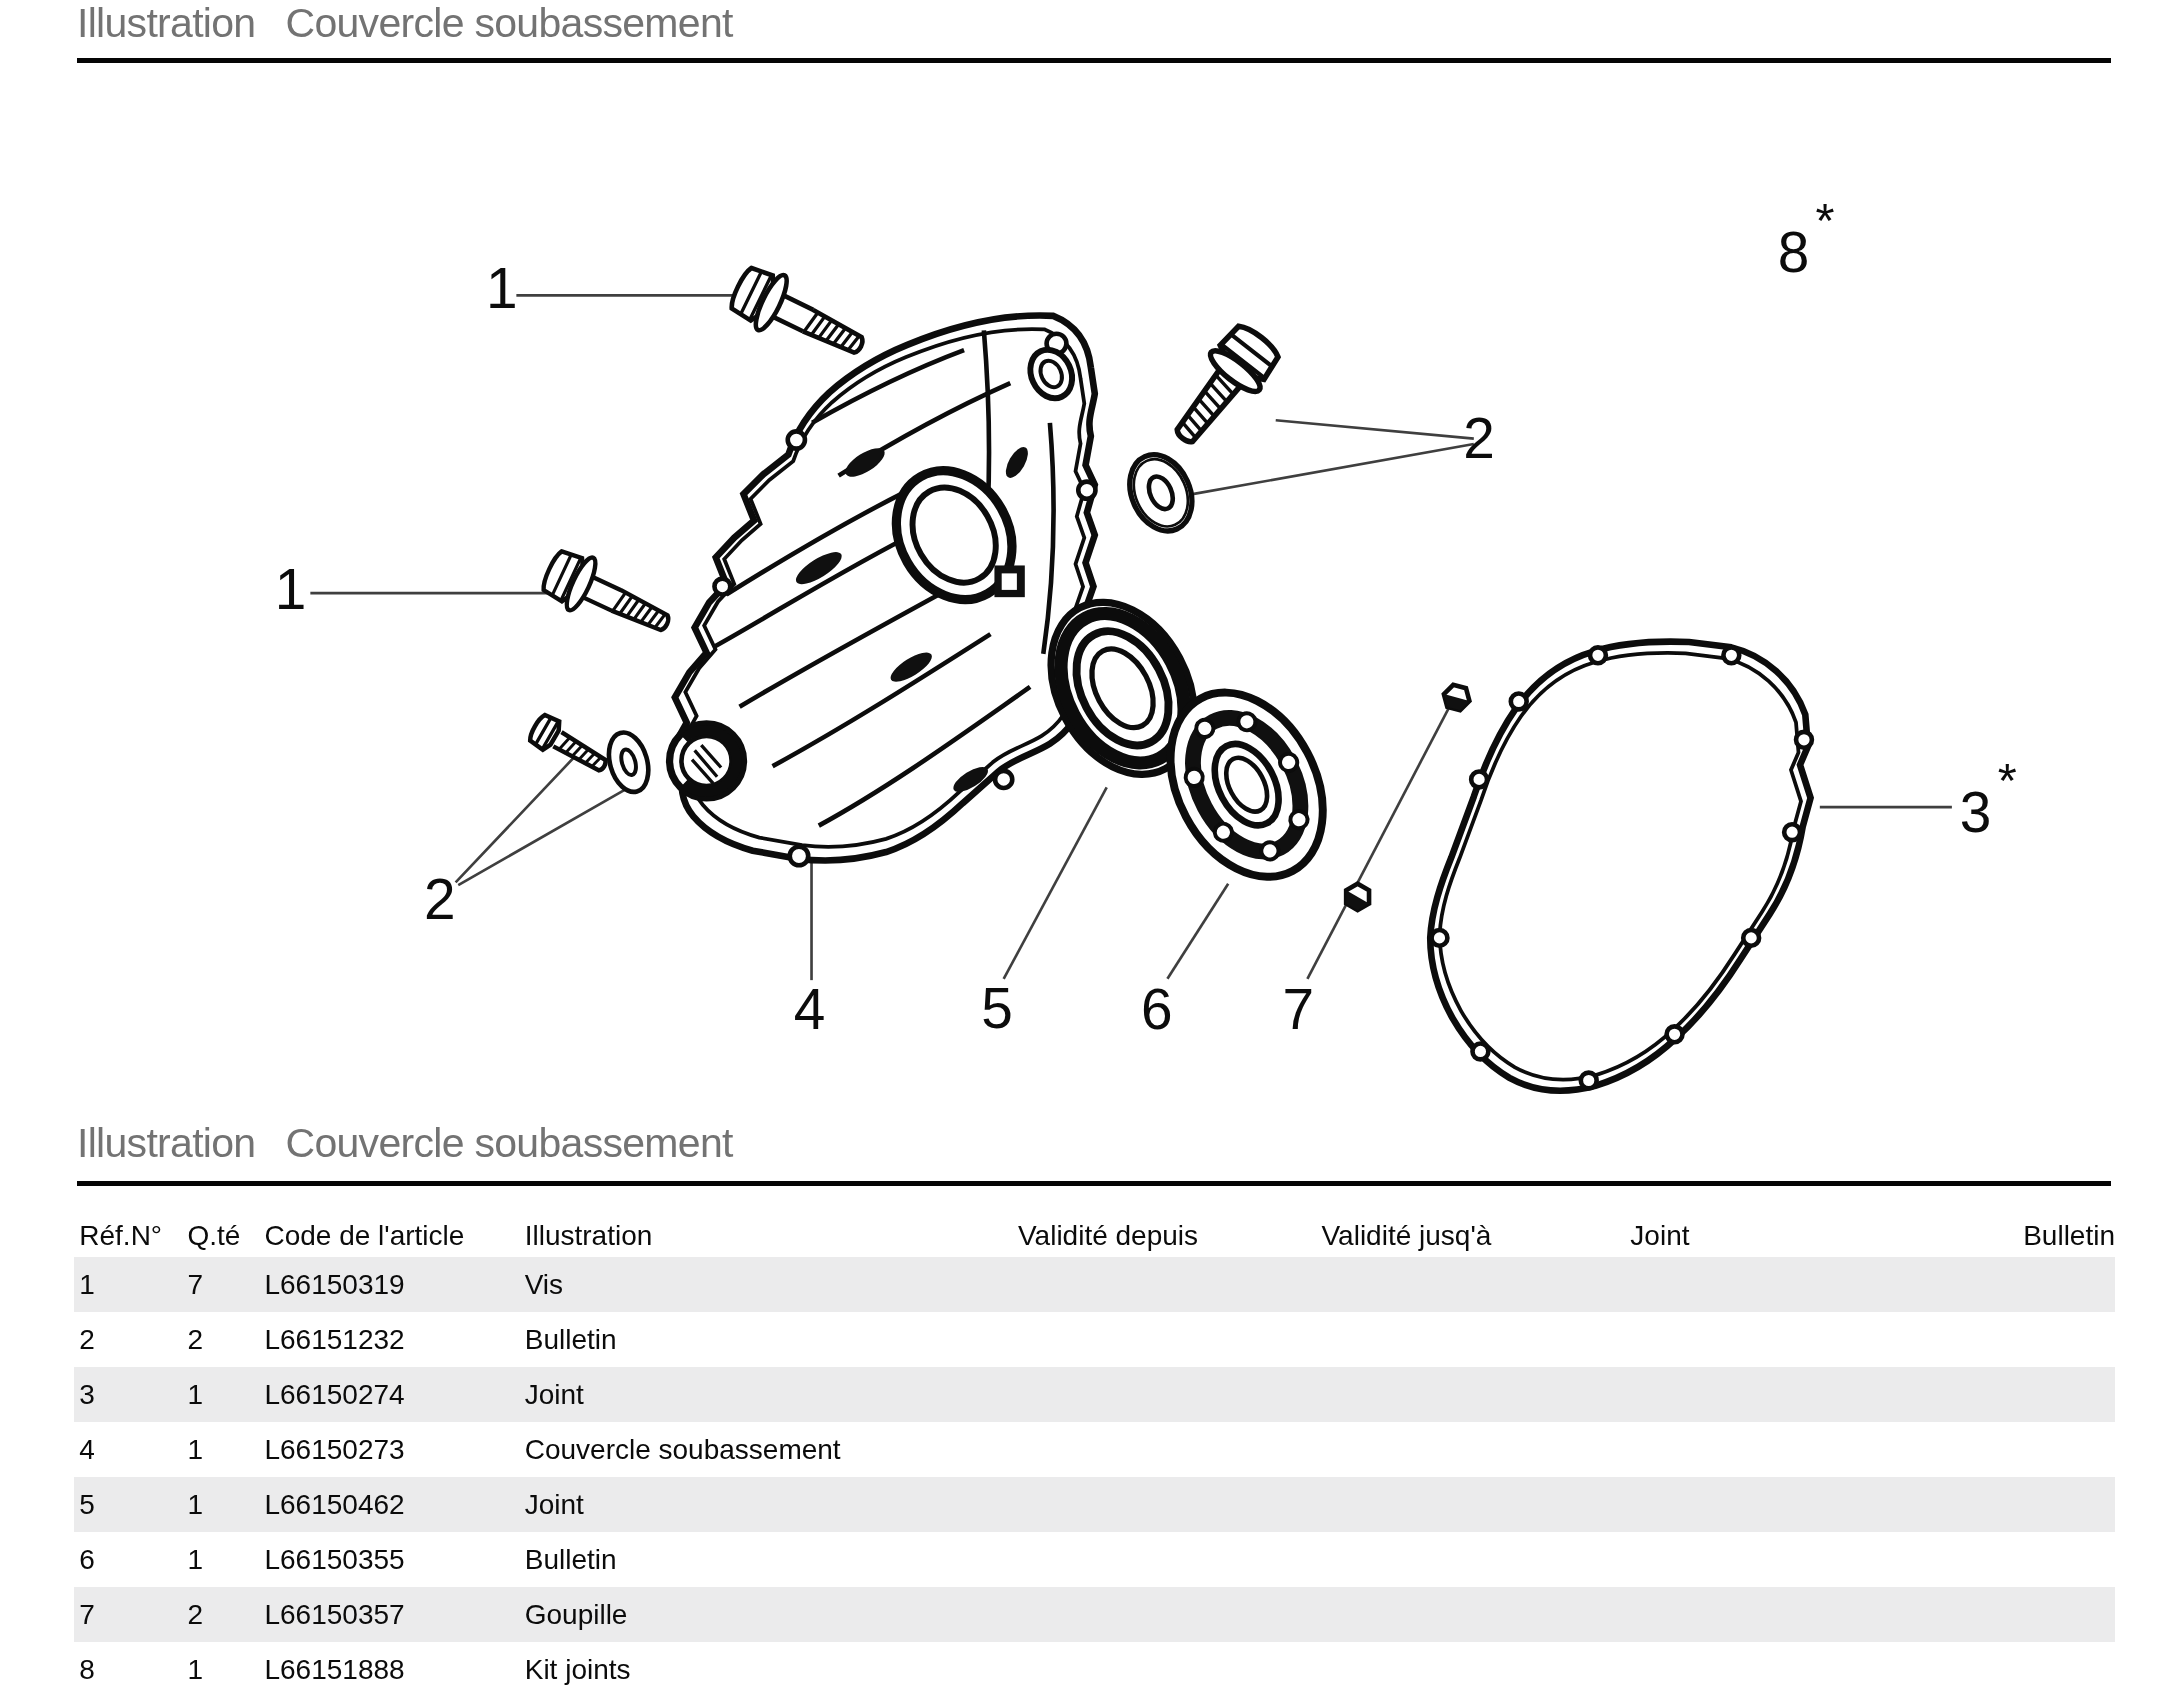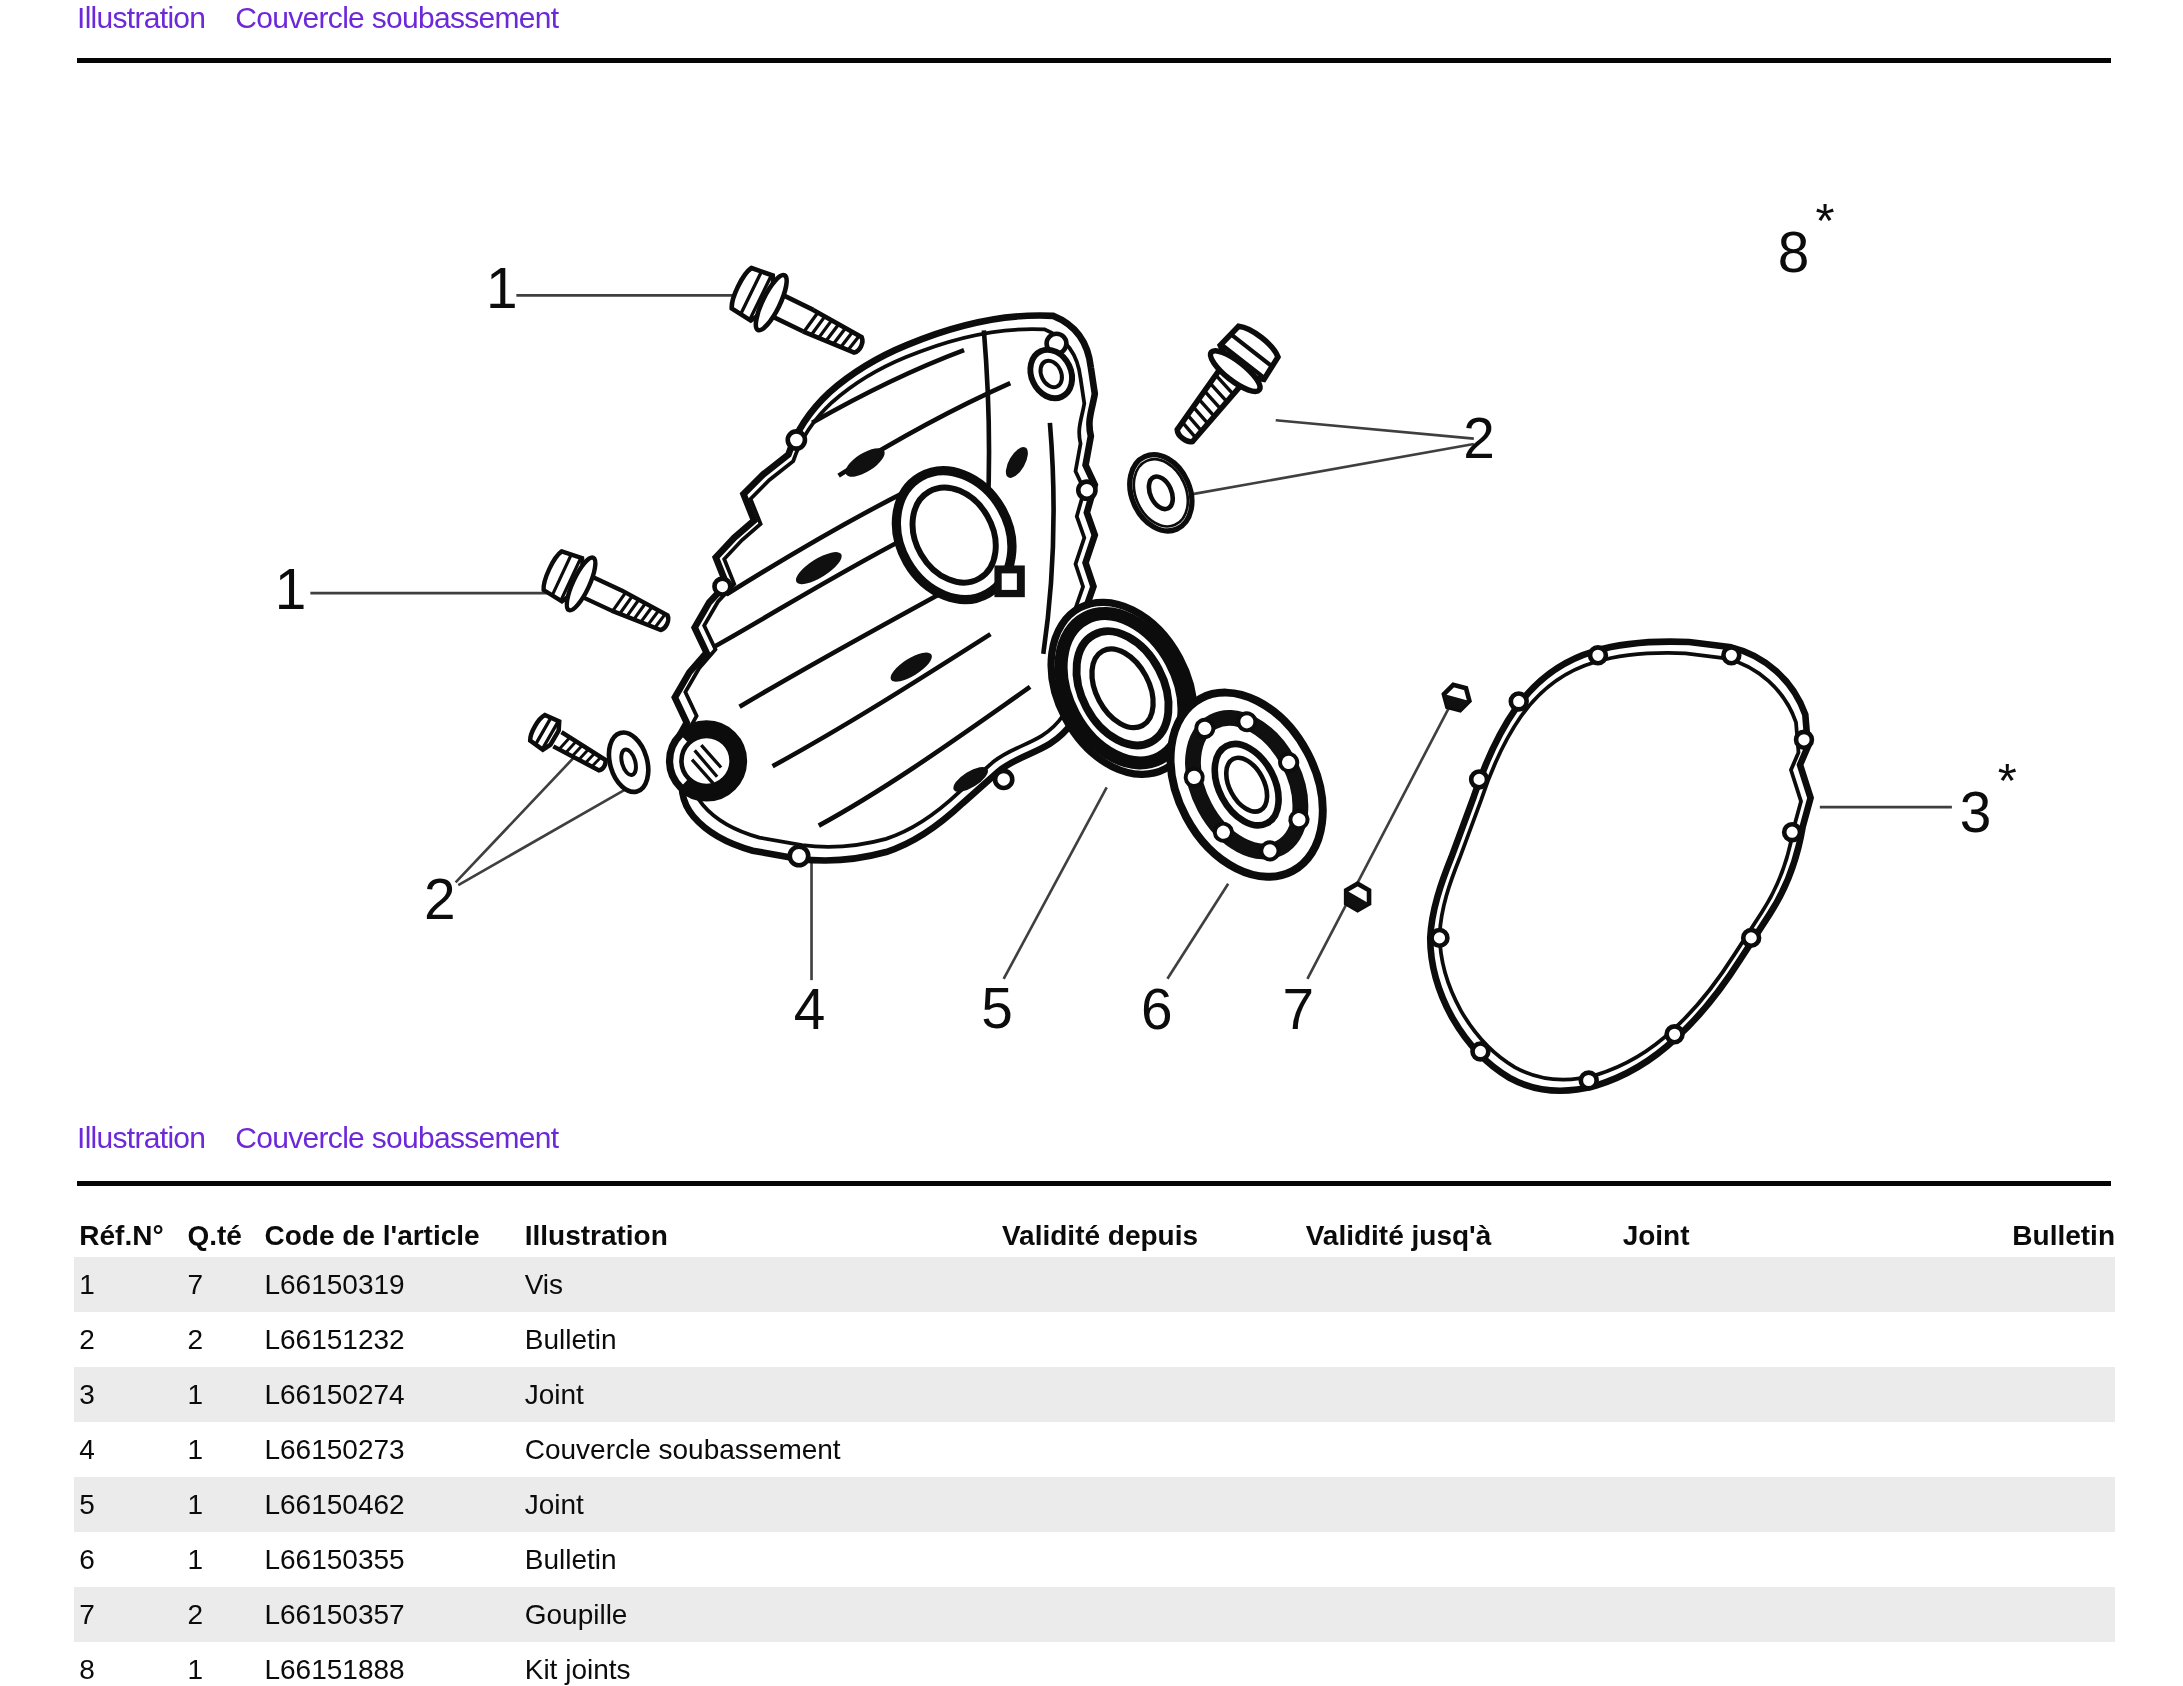--- a/index.html
+++ b/index.html
@@ -13,22 +13,22 @@
     width:2183px;height:1687px;
     background:#ffffff;
     font-family:"Liberation Sans", sans-serif;
     color:var(--ink);
     position:relative;
     overflow:hidden;
   }
   .page{position:absolute;inset:0;}
   .section-title{
     position:absolute;left:77px;
-    font-size:30px;line-height:1.1;
-    letter-spacing:-0.7px;color:#6d28d9;
+    font-size:41px;line-height:1.1;
+    letter-spacing:-0.7px;color:#737373;
     white-space:nowrap;
   }
   .section-title .subject{margin-left:30px;}
   #title-top{top:1.3px;}
   #title-table{top:1121px;}
   .rule{
     position:absolute;left:77px;width:2034px;height:4.6px;
     background:#050505;
   }
   #rule-top{top:58px;}
@@ -42,21 +42,21 @@
     text-anchor:middle;
   }
   #diagram .callout.star{font-size:74px;}
   .parts-table{
     position:absolute;left:74px;top:1219px;
     width:2041px;
     border-collapse:collapse;table-layout:fixed;
     font-size:28px;color:#0b0b0b;
   }
   .parts-table th{
-    font-weight:700;text-align:left;
+    font-weight:400;text-align:left;
     height:38px;padding:0 0 5.3px 5.3px;vertical-align:bottom;
     white-space:nowrap;
   }
   .parts-table th.c{text-align:right;padding-left:0;}
   .parts-table th:last-child{padding-left:125px;}
   .parts-table td{
     height:55px;padding:0 0 0 5.3px;vertical-align:middle;
     white-space:nowrap;overflow:hidden;
   }
   .parts-table tbody tr:nth-child(odd) td{background:var(--stripe);}

